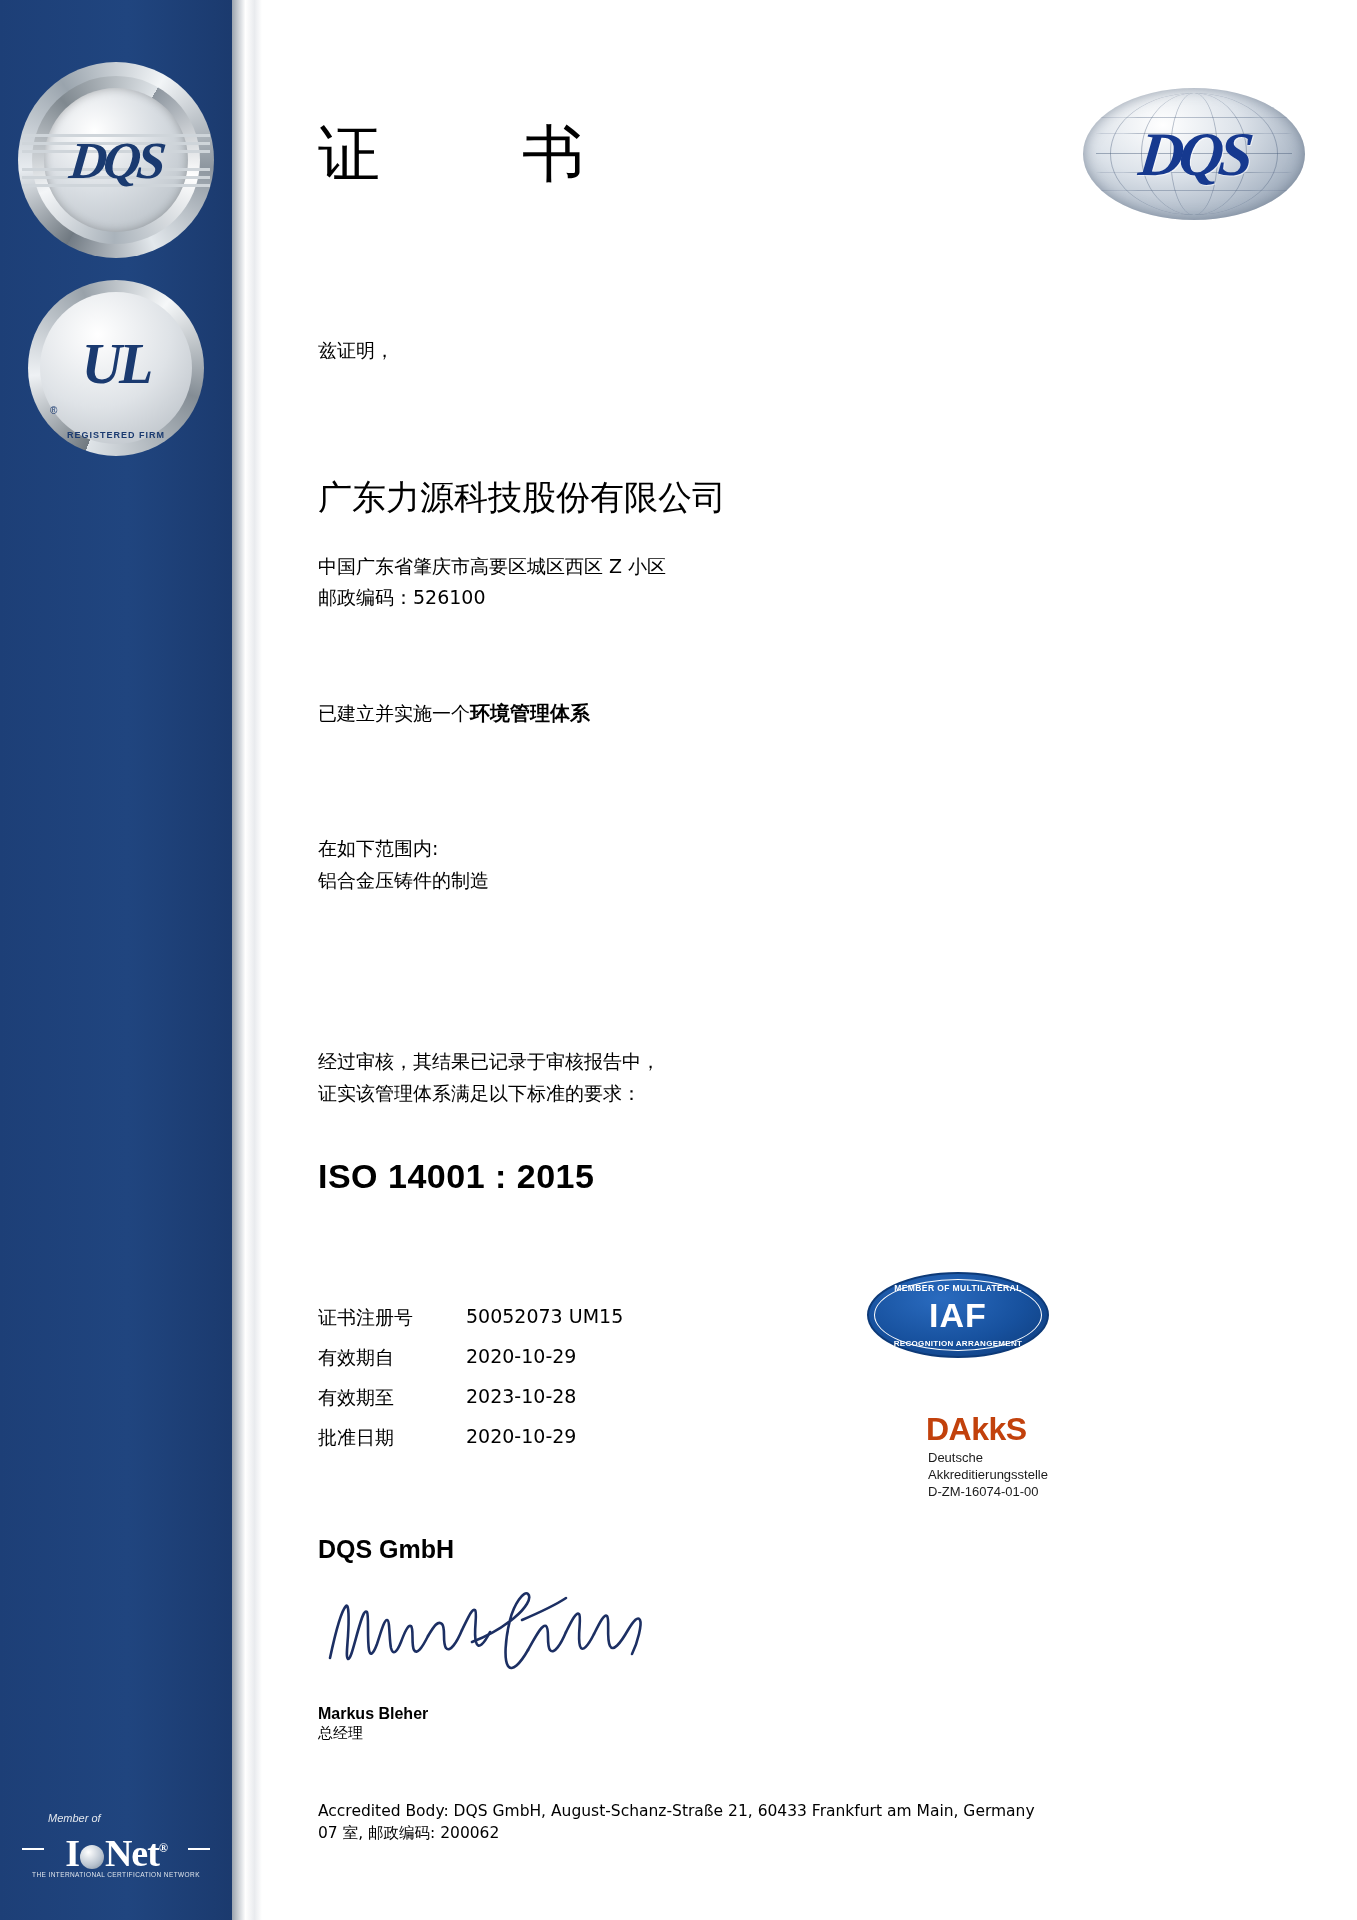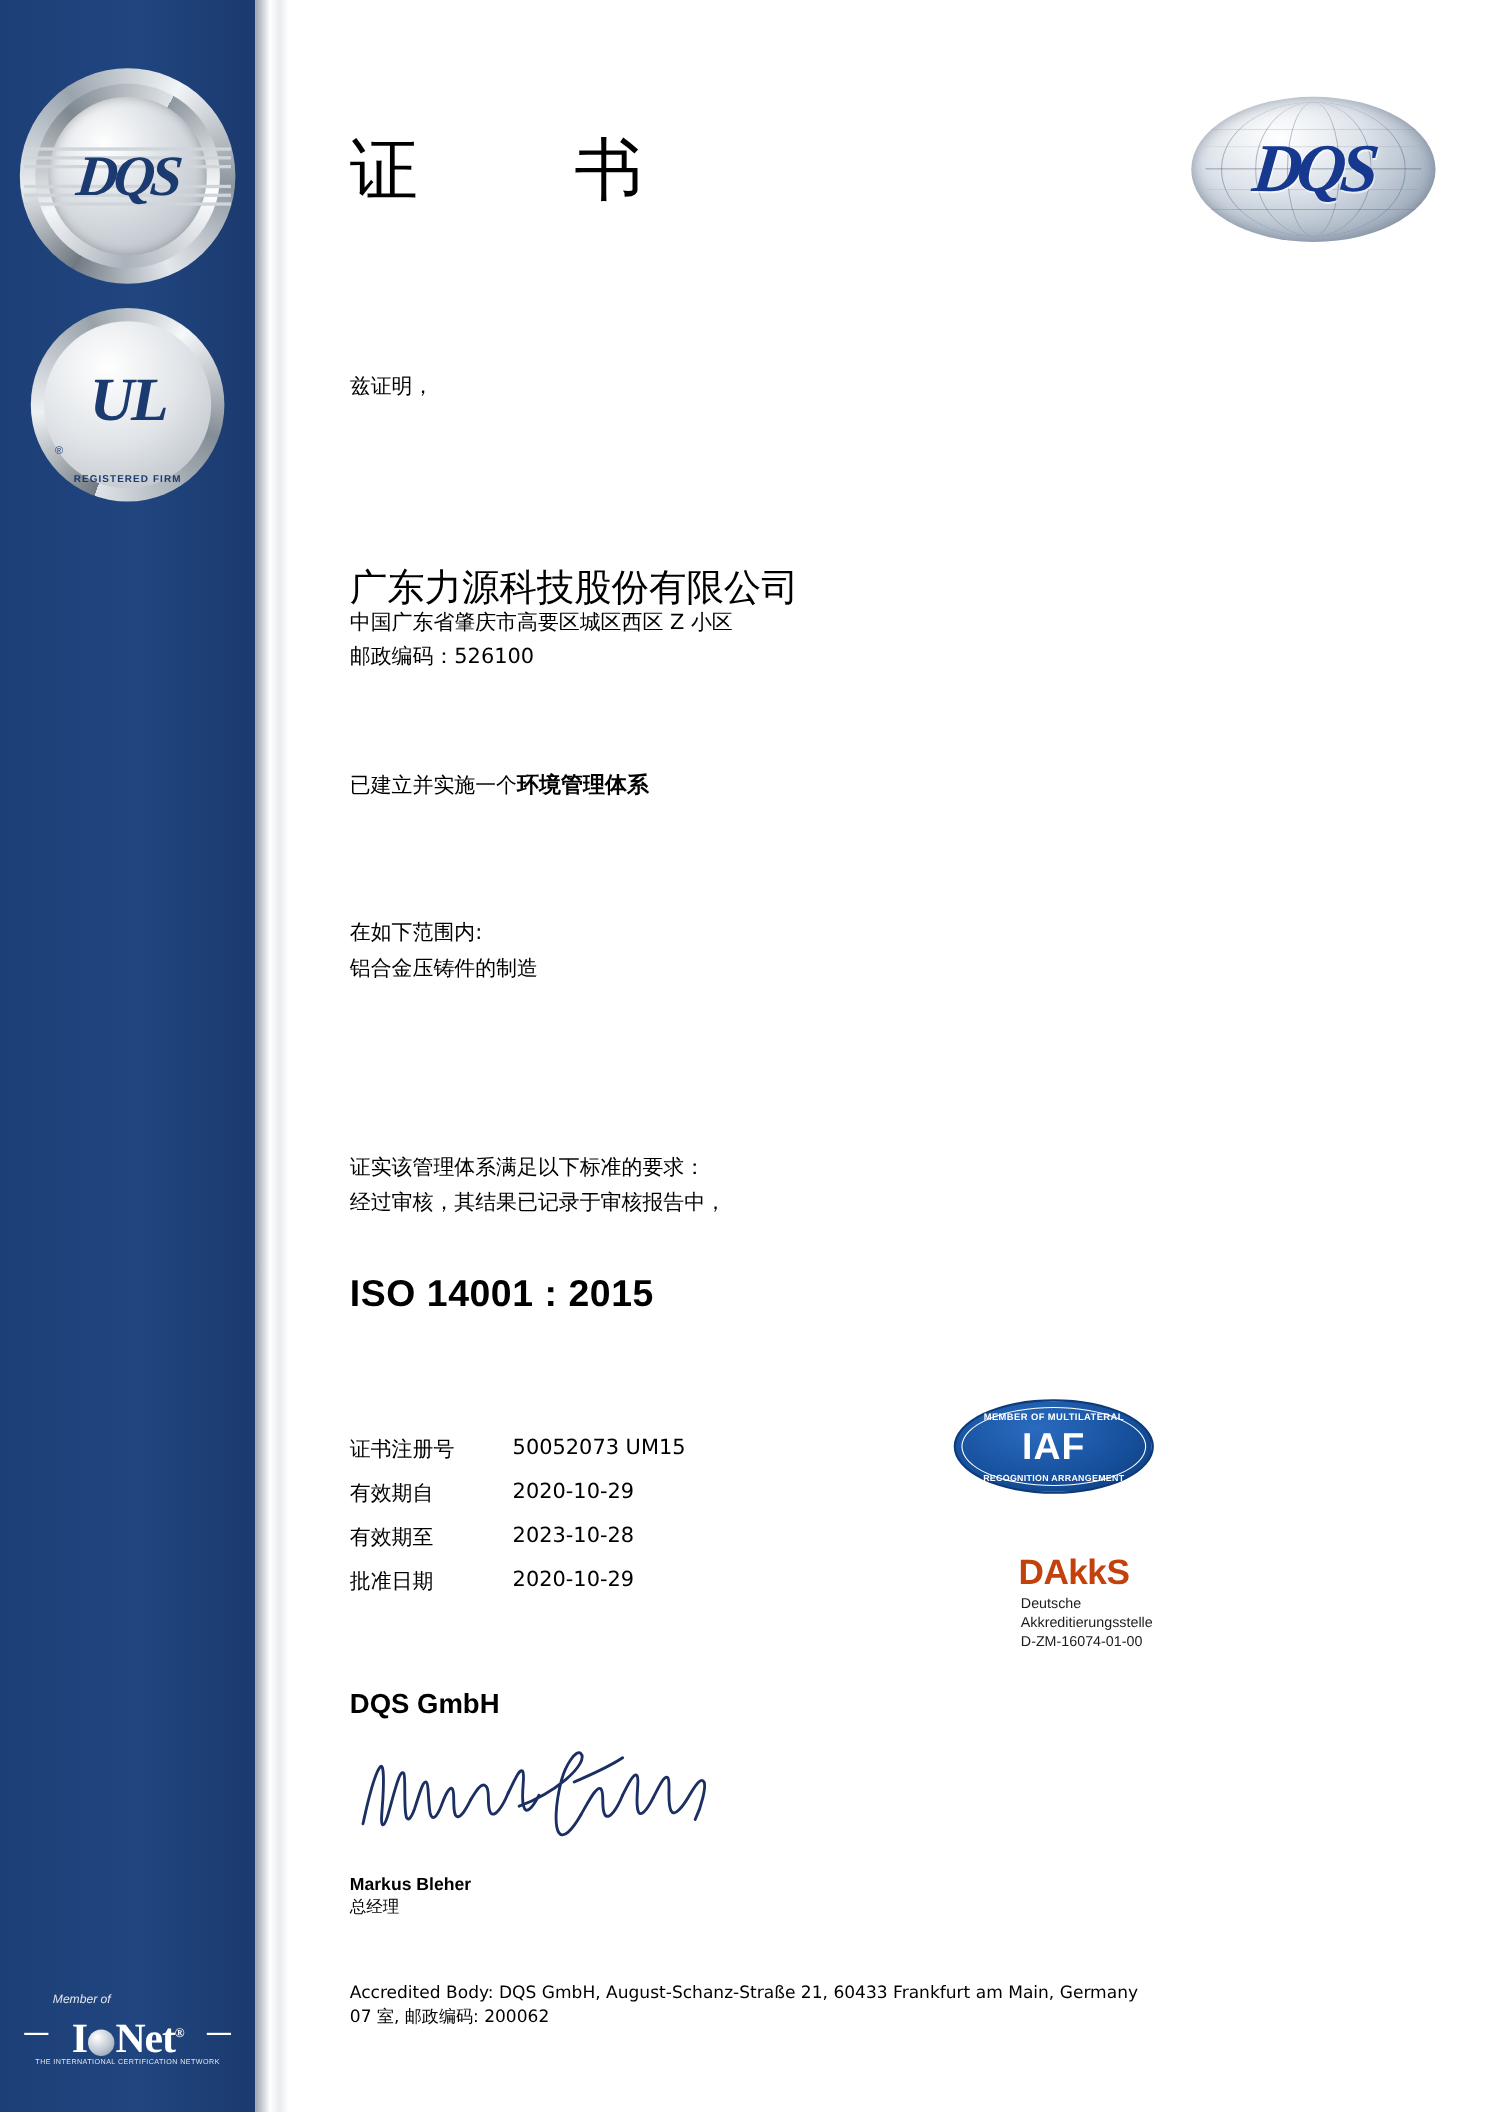--- a/index.html
+++ b/index.html
@@ -274,21 +274,20 @@
     font-size: 19px;
     font-family: "DejaVu Sans", sans-serif;
   }
 
   .company {
     position: absolute;
     left: 56px;
     top: 475px;
     font-size: 34px;
     font-family: "DejaVu Sans", sans-serif;
-    margin-top: 36px;
   }
   .addr {
     position: absolute;
     left: 56px;
     top: 540px;
     font-size: 19px;
     line-height: 31px;
     font-family: "DejaVu Sans", sans-serif;
     margin-top: 11px;
   }
@@ -543,22 +542,22 @@
   <div class="established">
     <span>已建立并实施一个</span><b>环境管理体系</b>
   </div>
 
   <div class="scope">
     <div>在如下范围内:</div>
     <div>铝合金压铸件的制造</div>
   </div>
 
   <div class="audit">
+    <div>经过审核，其结果已记录于审核报告中，</div>
     <div>证实该管理体系满足以下标准的要求：</div>
-    <div>经过审核，其结果已记录于审核报告中，</div>
   </div>
 
   <div class="standard">ISO 14001 : 2015</div>
 
   <table class="details">
     <tbody>
         <tr>
       <td class="k">证书注册号</td>
       <td class="v">50052073 UM15</td>
     </tr>

